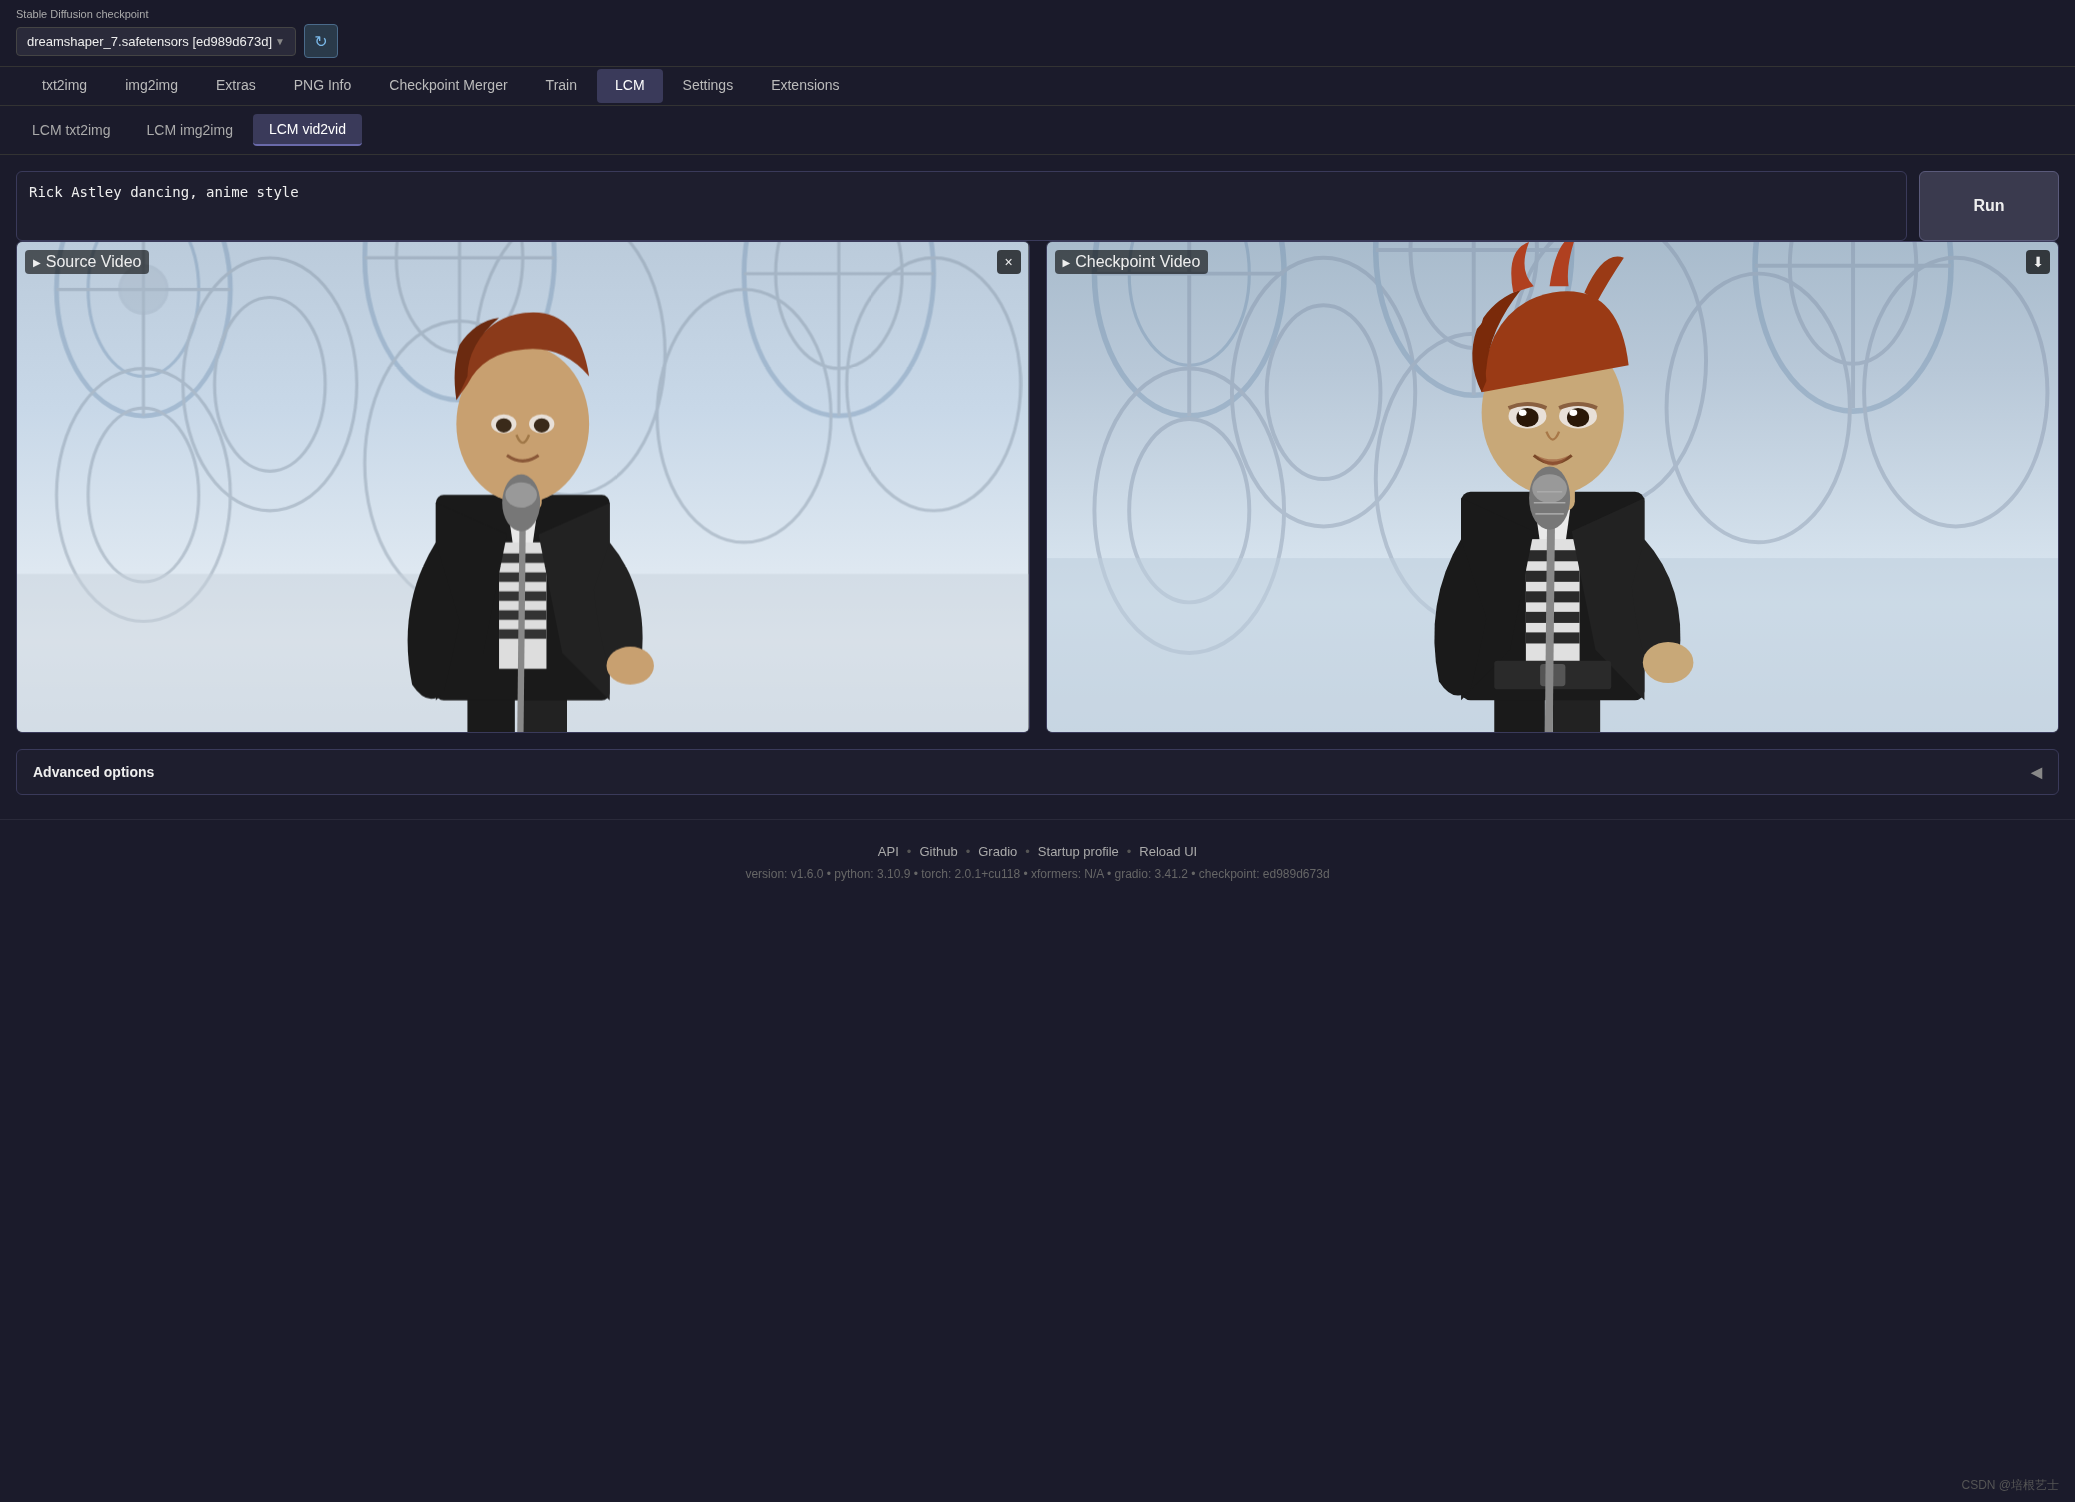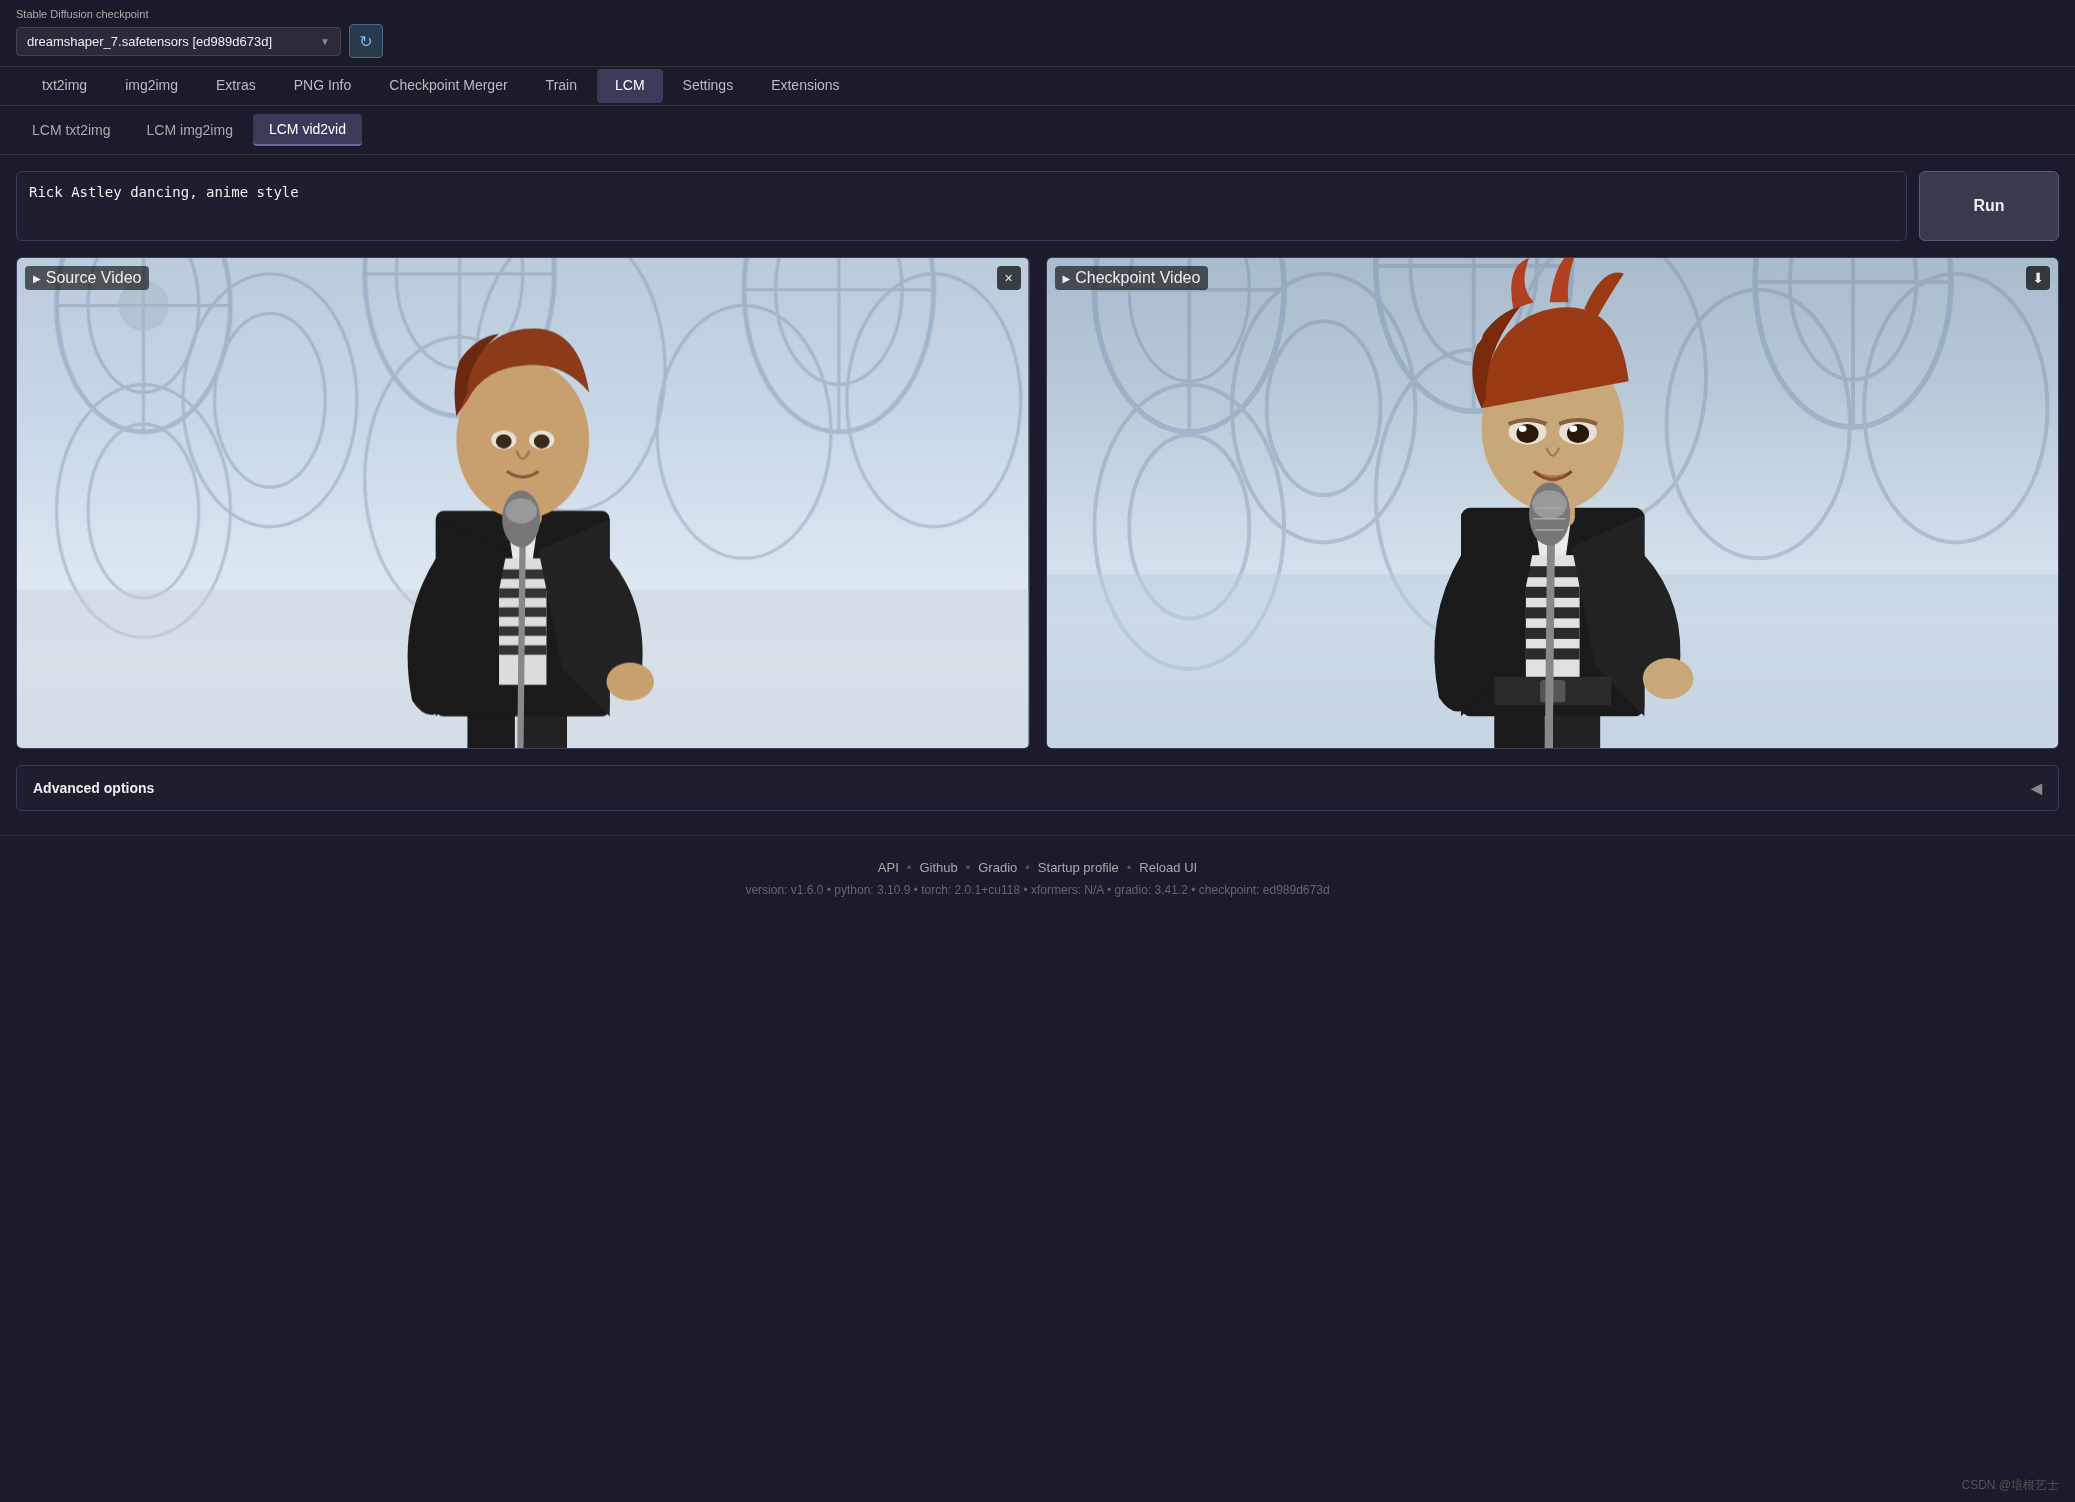--- a/index.html
+++ b/index.html
@@ -28,21 +28,21 @@
       align-items: center;
       gap: 8px;
     }
     .checkpoint-select {
       background: #2a2a3a;
       border: 1px solid #444;
       color: #eee;
       padding: 6px 10px;
       border-radius: 4px;
       font-size: 13px;
-      width: 325px;
+      width: 280px;
       display: flex;
       align-items: center;
       justify-content: space-between;
       cursor: pointer;
     }
     .checkpoint-select .arrow {
       font-size: 10px;
       color: #888;
     }
     .icon-btn {
@@ -107,21 +107,21 @@
 
     
     .main-content {
       padding: 16px;
     }
 
     
     .prompt-row {
       display: flex;
       gap: 12px;
-      margin-bottom: 16px;
+      margin-bottom: 0;
       align-items: stretch;
     }
     .prompt-textarea {
       flex: 1;
       background: #1e1e2e;
       border: 1px solid #3a3a5a;
       border-radius: 6px;
       color: #eee;
       font-size: 14px;
       padding: 12px;

